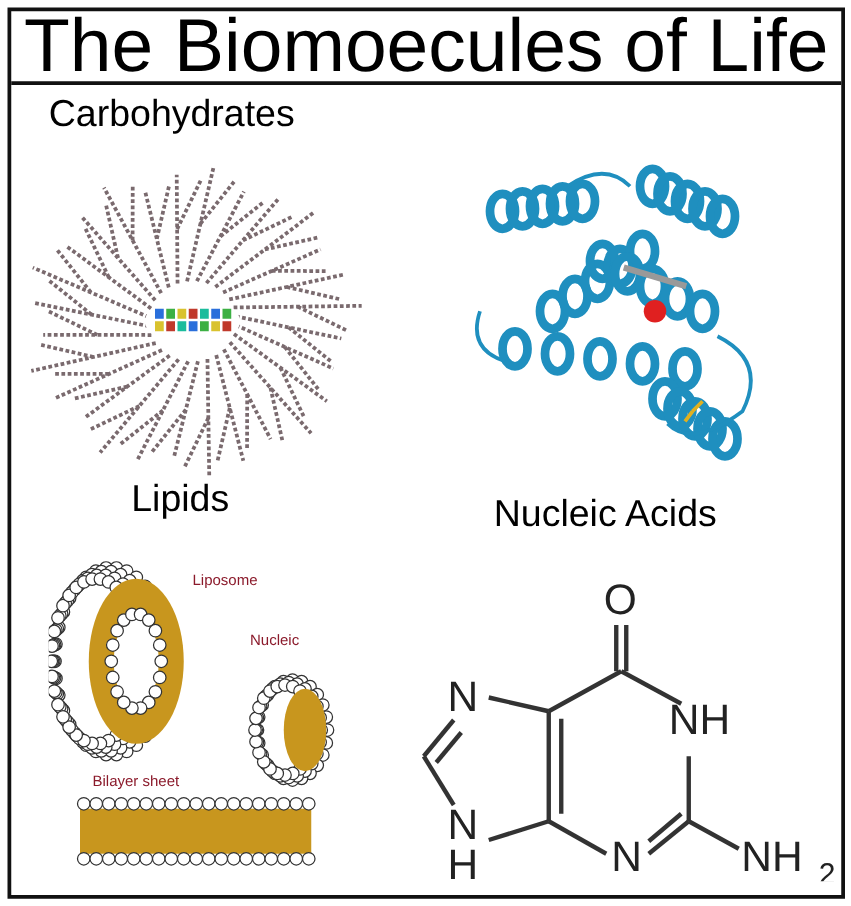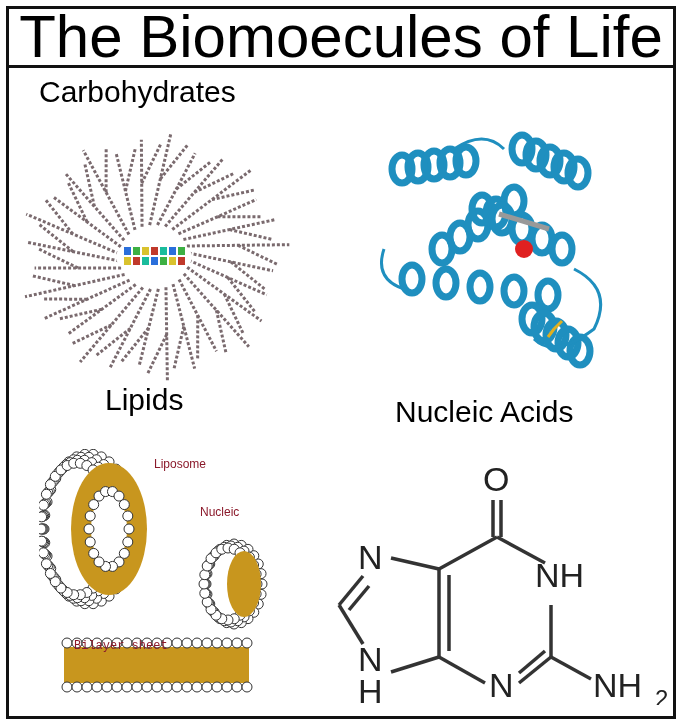--- a/index.html
+++ b/index.html
@@ -397,21 +397,21 @@
       <circle cx="178" cy="238" r="5" fill="#fff" stroke="#333" stroke-width="1"></circle>
       <circle cx="188" cy="194" r="5" fill="#fff" stroke="#333" stroke-width="1"></circle>
       <circle cx="188" cy="238" r="5" fill="#fff" stroke="#333" stroke-width="1"></circle>
       <circle cx="198" cy="194" r="5" fill="#fff" stroke="#333" stroke-width="1"></circle>
       <circle cx="198" cy="238" r="5" fill="#fff" stroke="#333" stroke-width="1"></circle>
       <circle cx="208" cy="194" r="5" fill="#fff" stroke="#333" stroke-width="1"></circle>
       <circle cx="208" cy="238" r="5" fill="#fff" stroke="#333" stroke-width="1"></circle>
     </svg>
   <div class="lipid-label" style="left:145px;top:448px;">Liposome</div>
   <div class="lipid-label" style="left:191px;top:496px;">Nucleic</div>
-  <div class="lipid-label" style="left:65px;top:630px;font-family:Liberation Mono, monospace;">Bilayer sheet</div>
+  <div class="lipid-label" style="left:65px;top:609px;">Bilayer sheet</div>
 
   <div class="label" style="left:386px;top:386px;">Nucleic Acids</div>
   <svg class="panel" style="left:314px;top:436px;" width="350" height="260">
     <g stroke="#333" stroke-width="3.5" fill="none">
       <line x1="170" y1="55" x2="170" y2="92"></line>
       <line x1="178" y1="55" x2="178" y2="92"></line>
       <line x1="174" y1="92" x2="222" y2="118"></line>
       <line x1="174" y1="92" x2="116" y2="124"></line>
       <line x1="116" y1="124" x2="116" y2="212"></line>
       <line x1="126" y1="130" x2="126" y2="206"></line>

